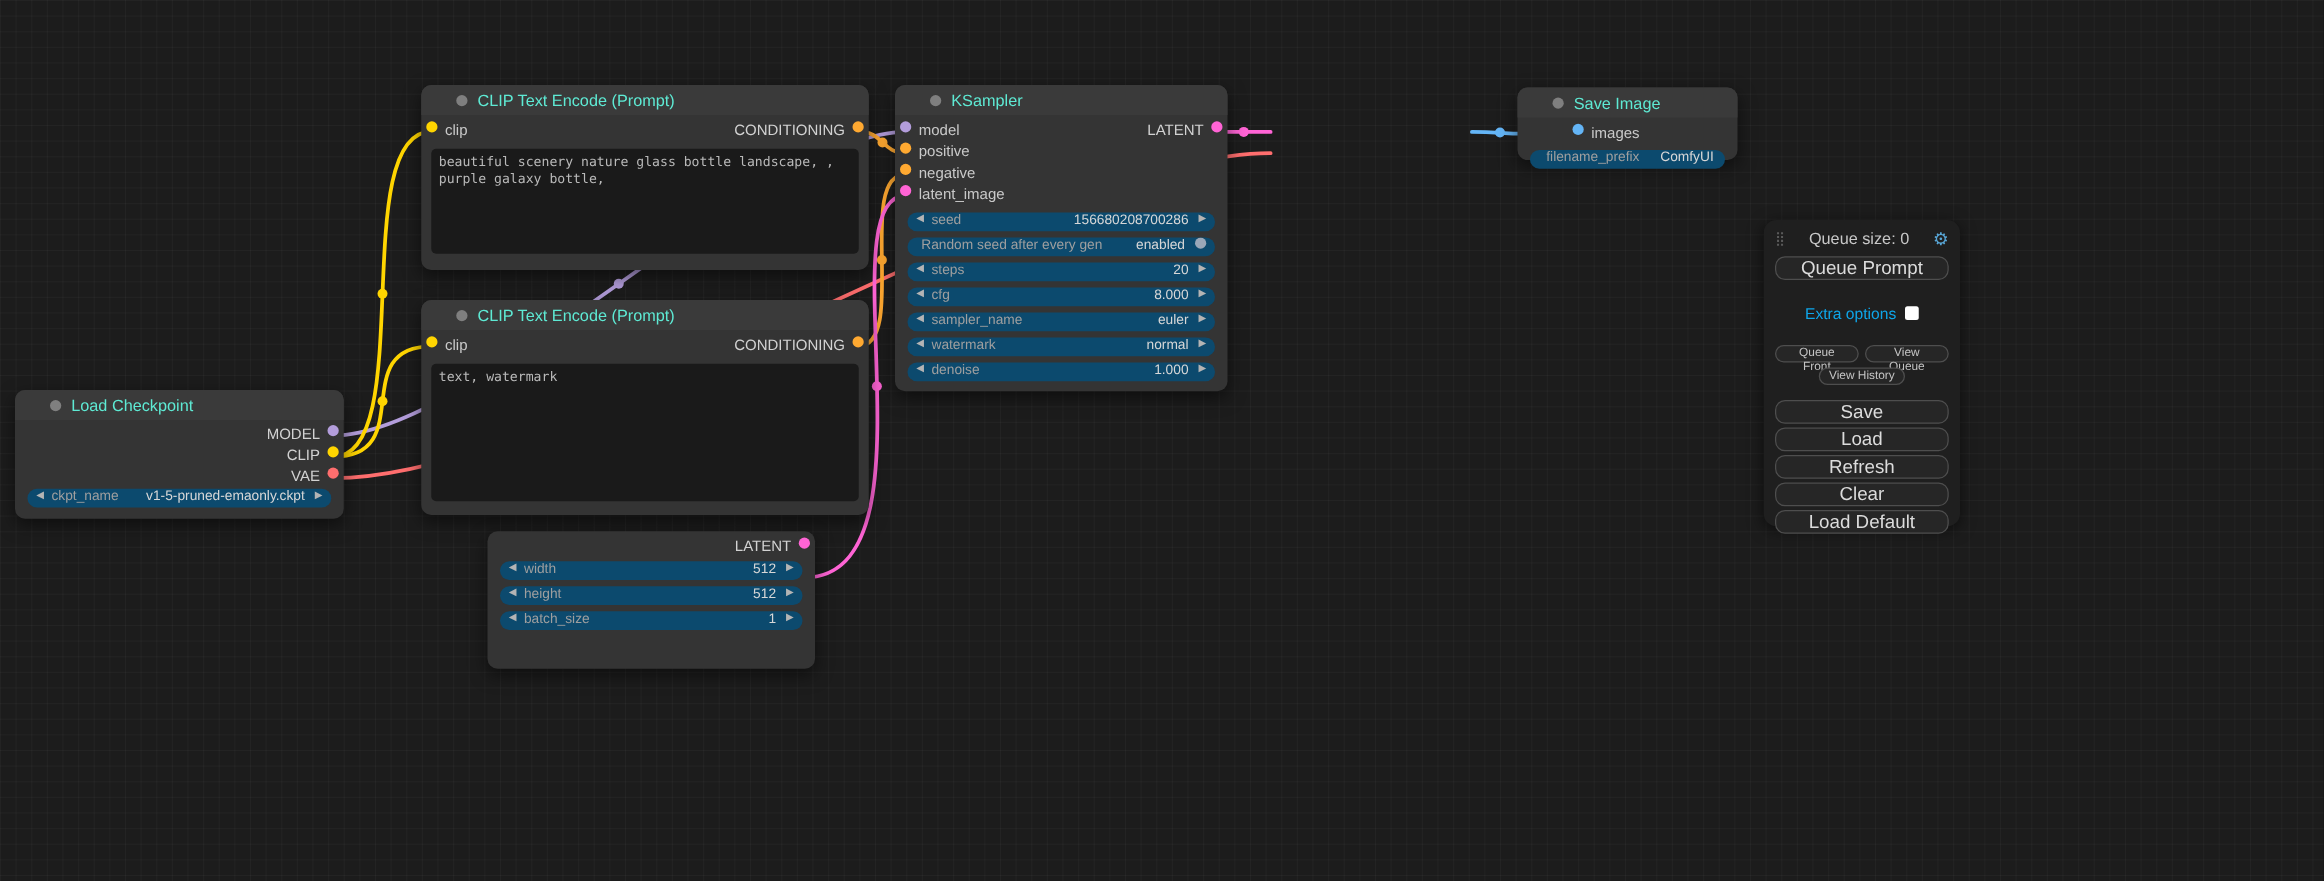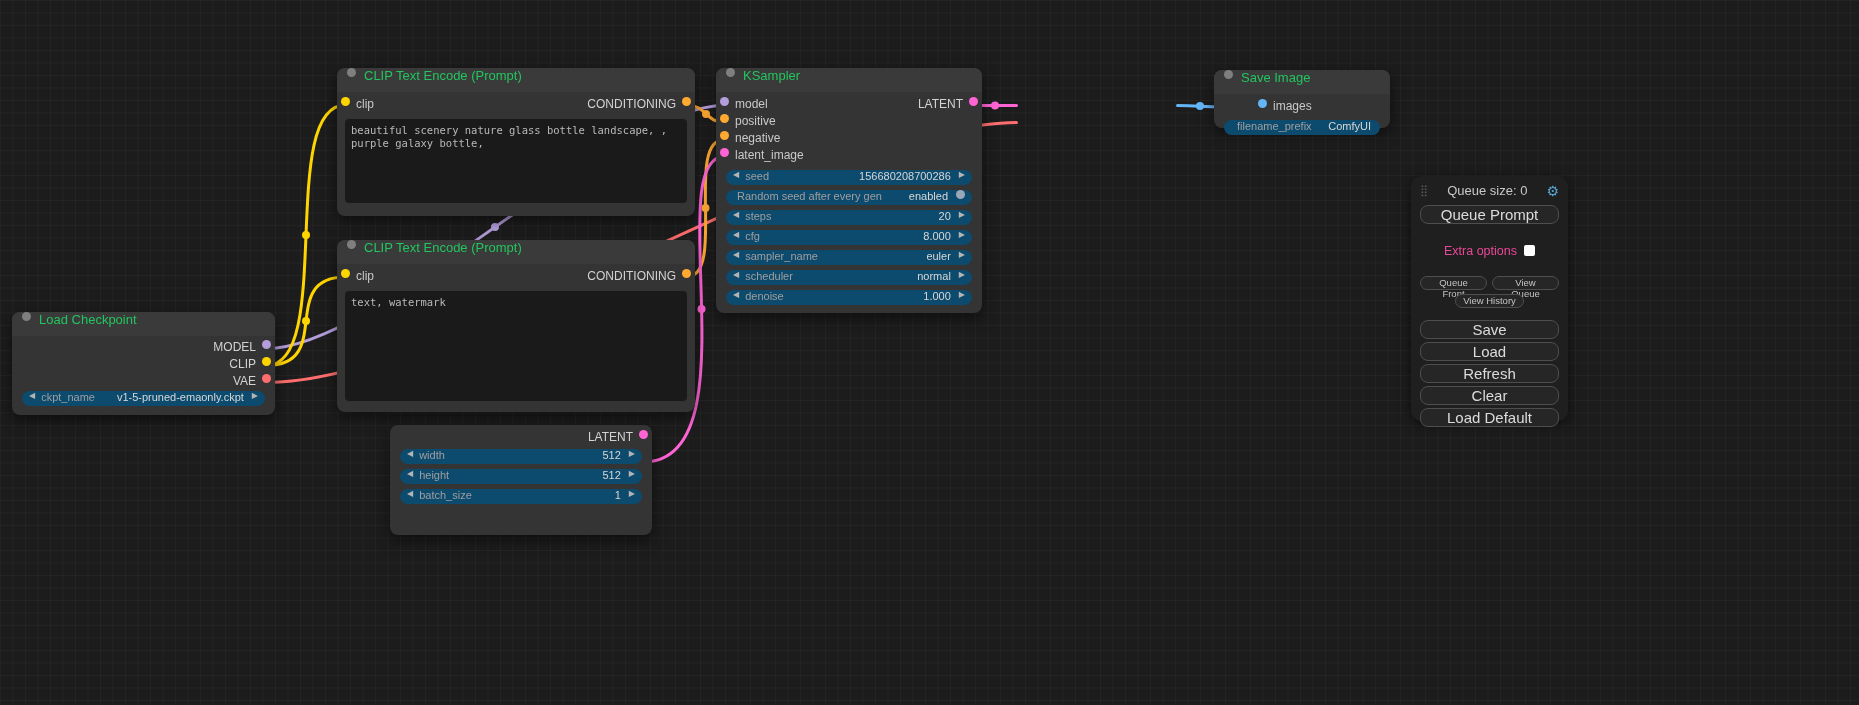--- a/index.html
+++ b/index.html
@@ -16,23 +16,23 @@
   svg.wires { position: absolute; inset: 0; z-index: 1; pointer-events: none; }
   svg.wires path { fill: none; stroke-width: 3; stroke-linecap: round; }
 
   .node {
     position: absolute; z-index: 2;
     background: #343434; border-radius: 8px;
     box-shadow: 0 5px 14px rgba(0,0,0,0.5);
     color: #c9c9c9;
   }
   .node-title {
-    height: 24px; display: flex; align-items: flex-start;
-    padding: 0 10px; background: #3a3a3a;
-    border-radius: 8px 8px 0 0; font-size: 13px; color: #22c55e;
+    height: 24px; display: flex; align-items: center;
+    padding: 0 28px; background: #3a3a3a;
+    border-radius: 8px 8px 0 0; font-size: 13px; color: #5eead4;
     white-space: nowrap; overflow: hidden;
   }
   .title-dot { width: 9px; height: 9px; border-radius: 50%; margin-right: 8px; flex: none; }
 
   .io { display: flex; justify-content: space-between; align-items: flex-start; }
   .prow { display: flex; height: 17px; padding: 0 4px; font-size: 12px; white-space: nowrap; }
   .prow.out { justify-content: flex-end; }
   .pdot { width: 9px; height: 9px; border-radius: 50%; flex: none; }
   .plabel { margin: 0 6px; color: #c9c9c9; }
   .prow.out .plabel { color: #d2d2d2; }
@@ -64,21 +64,21 @@
   .qp-header { display: flex; align-items: center; height: 16px; margin-bottom: 5px; }
   .drag-handle { color: #5a5a5a; font-size: 11px; cursor: move; }
   .qp-size { flex: 1; text-align: center; color: #c8c8c8; font-size: 13px; }
   .gear { font-size: 14px; cursor: pointer; line-height: 14px; }
   .qp-btn {
     display: block; width: 100%; height: 23px; margin: 1.5px 0;
     background: #262626; border: 1px solid #4e4e4e; border-radius: 8px;
     color: #dcdcdc; font-size: 15px; font-family: inherit; cursor: pointer;
   }
   .qp-queue { height: 25px; margin-bottom: 4px; }
-  .qp-extra { display: flex; align-items: center; justify-content: center; gap: 7px; height: 17px; color: #ec4899; font-size: 12.5px; margin: 16px 0; }
+  .qp-extra { display: flex; align-items: center; justify-content: center; gap: 7px; height: 17px; color: #0ea5e9; font-size: 12.5px; margin: 16px 0; }
   .qp-checkbox { width: 11px; height: 11px; background: #ffffff; border-radius: 2px; display: inline-block; cursor: pointer; }
   .qp-row { display: flex; gap: 5px; margin: 2px 0; }
   .qp-row.center { justify-content: center; }
   .qp-pill {
     height: 14px; background: #262626; border: 1px solid #4e4e4e; border-radius: 8px;
     color: #c4c4c4; font-size: 9.5px; line-height: 11px; padding: 0 7px;
     cursor: pointer; font-family: inherit;
   }
   .qp-pill.grow { flex: 1; }
   .qp-gap { height: 9px; flex: none; }
@@ -259,21 +259,21 @@
         <span class="warrow">▶</span>
       </div>
       <div class="widget">
         <span class="warrow">◀</span>
         <span class="wlabel">sampler_name</span>
         <span class="wvalue">euler</span>
         <span class="warrow">▶</span>
       </div>
       <div class="widget">
         <span class="warrow">◀</span>
-        <span class="wlabel">scheduler</span>
+        <span class="wlabel">watermark</span>
         <span class="wvalue">normal</span>
         <span class="warrow">▶</span>
       </div>
       <div class="widget">
         <span class="warrow">◀</span>
         <span class="wlabel">denoise</span>
         <span class="wvalue">1.000</span>
         <span class="warrow">▶</span>
       </div>
     </div>

